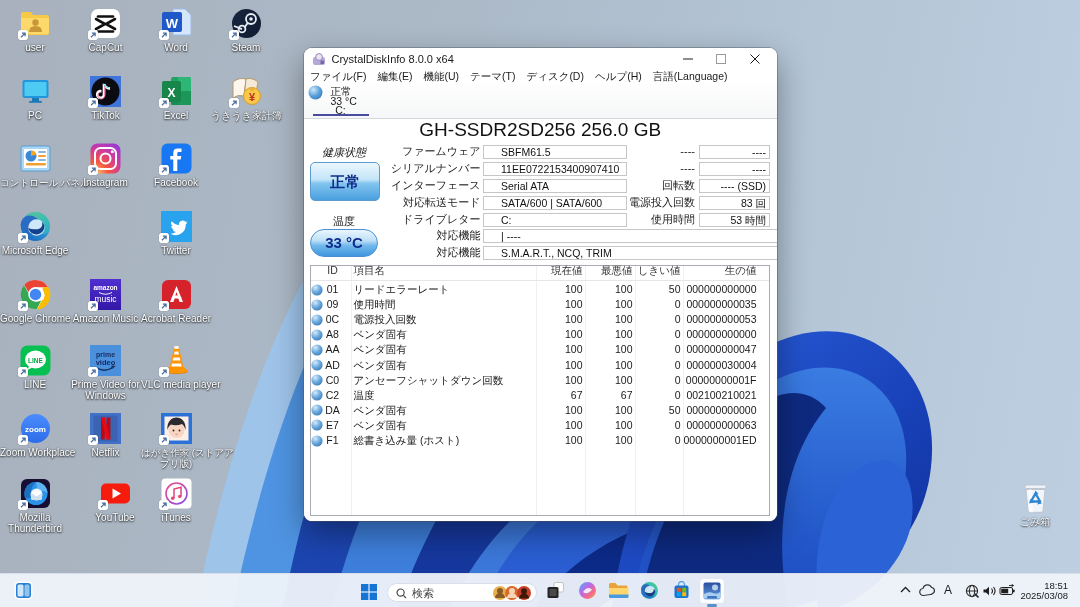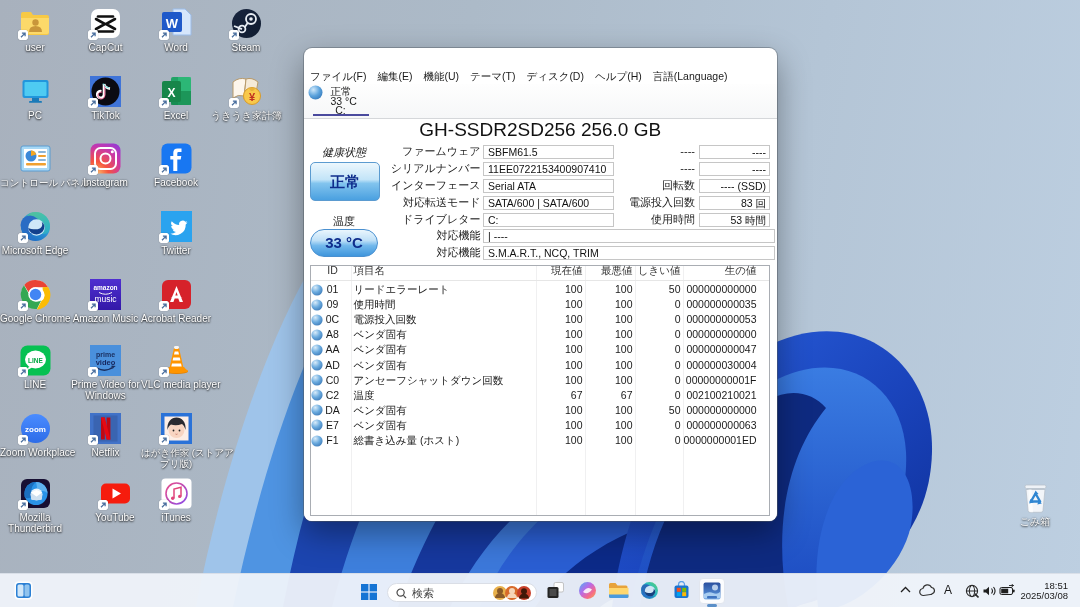--- a/index.html
+++ b/index.html
@@ -17,21 +17,21 @@
 #tbar{position:absolute;left:0;top:0;right:0;height:21px;background:#fff;}
 #wico{position:absolute;left:8px;top:4px;}
 #wtitle{position:absolute;left:28px;top:5px;font-size:11px;}
 #wctl{position:absolute;right:1px;top:0;}
 #wmenu{position:absolute;left:0;top:21px;right:0;height:15px;font-size:10.5px;display:flex;padding-left:1px;background:#fff;white-space:nowrap;}
 #wmenu span{flex:0 0 auto;padding:0 5.5px;line-height:15px;}
 #wstrip{position:absolute;left:0;top:36px;right:0;height:34px;border-bottom:1px solid #d5d7da;background:linear-gradient(#fefefe,#f6f7f8);}
 #wbody{position:absolute;left:0;top:70.5px;right:0;bottom:0;background:#fff;}
 #bigtitle{position:absolute;left:0;top:0.5px;width:100%;text-align:center;font-size:19px;color:#111;}
 .flab{position:absolute;font-size:11px;color:#222;text-align:right;line-height:13px;}
-.fbox{position:absolute;height:12.4px;border:1px solid #c6c6c6;font-size:10.5px;line-height:12.4px;padding-left:4px;background:#fff;color:#111;}
+.fbox{position:absolute;height:12.4px;border:1px solid #c6c6c6;font-size:10.5px;line-height:12.4px;padding-left:17px;background:#fff;color:#111;}
 .fbr{text-align:right;padding-right:3px;padding-left:0;}
 #health{position:absolute;left:6.5px;top:43.5px;width:68px;height:37px;border:1px solid #5b9bd0;border-radius:5px;
  background:linear-gradient(#ecf7fd 0%,#c2e4f8 45%,#82c4ee 55%,#4aa0e0 100%);
  color:#0f2d8c;font-size:15px;font-weight:bold;text-align:center;line-height:37px;}
 #temp{position:absolute;left:6.5px;top:110px;width:66px;height:26.5px;border:1px solid #4a90d0;border-radius:14px;
  background:linear-gradient(#eaf6fd 0%,#bfe0f7 40%,#72b8ec 60%,#3f96dc 100%);
  color:#0f2d8c;font-size:15px;font-weight:bold;text-align:center;line-height:26px;}
 #smart{position:absolute;left:6px;top:146px;width:458.5px;height:249px;border:1px solid #a9adb3;background:#fff;}
 .srow{position:absolute;left:0;width:100%;height:15px;font-size:10.5px;line-height:15px;color:#1a1a1a;}
 .shead{color:#333;}
@@ -543,20 +543,33 @@
           <stop offset="1" stop-color="#2a66a8"></stop>
         </radialGradient>
 <radialGradient id="sphg" cx="0.35" cy="0.3" r="0.9">
           <stop offset="0" stop-color="#cfe8fa"></stop>
           <stop offset="0.5" stop-color="#5aa2dc"></stop>
           <stop offset="1" stop-color="#2a6cb0"></stop>
         </radialGradient>
 </defs>
     </svg>
 <div id="win">
+ <div id="tbar">
+  <svg id="wico" width="14" height="14" viewBox="0 0 14 14">
+          <rect x="1" y="5" width="12" height="8" rx="2" fill="#b8a8d8"></rect>
+          <circle cx="7" cy="5" r="3.4" fill="#ece4f4" stroke="#9888c0" stroke-width="1"></circle>
+          <rect x="8.5" y="8.5" width="3.5" height="3.5" fill="#7868a8"></rect>
+        </svg>
+  <span id="wtitle">CrystalDiskInfo 8.0.0 x64</span>
+  <svg id="wctl" width="100" height="22">
+          <path d="M7 11 h10" stroke="#1a1a1a" stroke-width="1"></path>
+          <rect x="40.5" y="6.5" width="9" height="9" fill="none" stroke="#9a9a9a" stroke-width="1"></rect>
+          <path d="M74.5 6.5 l9 9 M83.5 6.5 l-9 9" stroke="#1a1a1a" stroke-width="1"></path>
+        </svg>
+ </div>
  <div id="wmenu">
         <span>ファイル(F)</span>
         <span>編集(E)</span>
         <span>機能(U)</span>
         <span>テーマ(T)</span>
         <span>ディスク(D)</span>
         <span>ヘルプ(H)</span>
         <span>言語(Language)</span>
       </div>
  <div id="wstrip">

